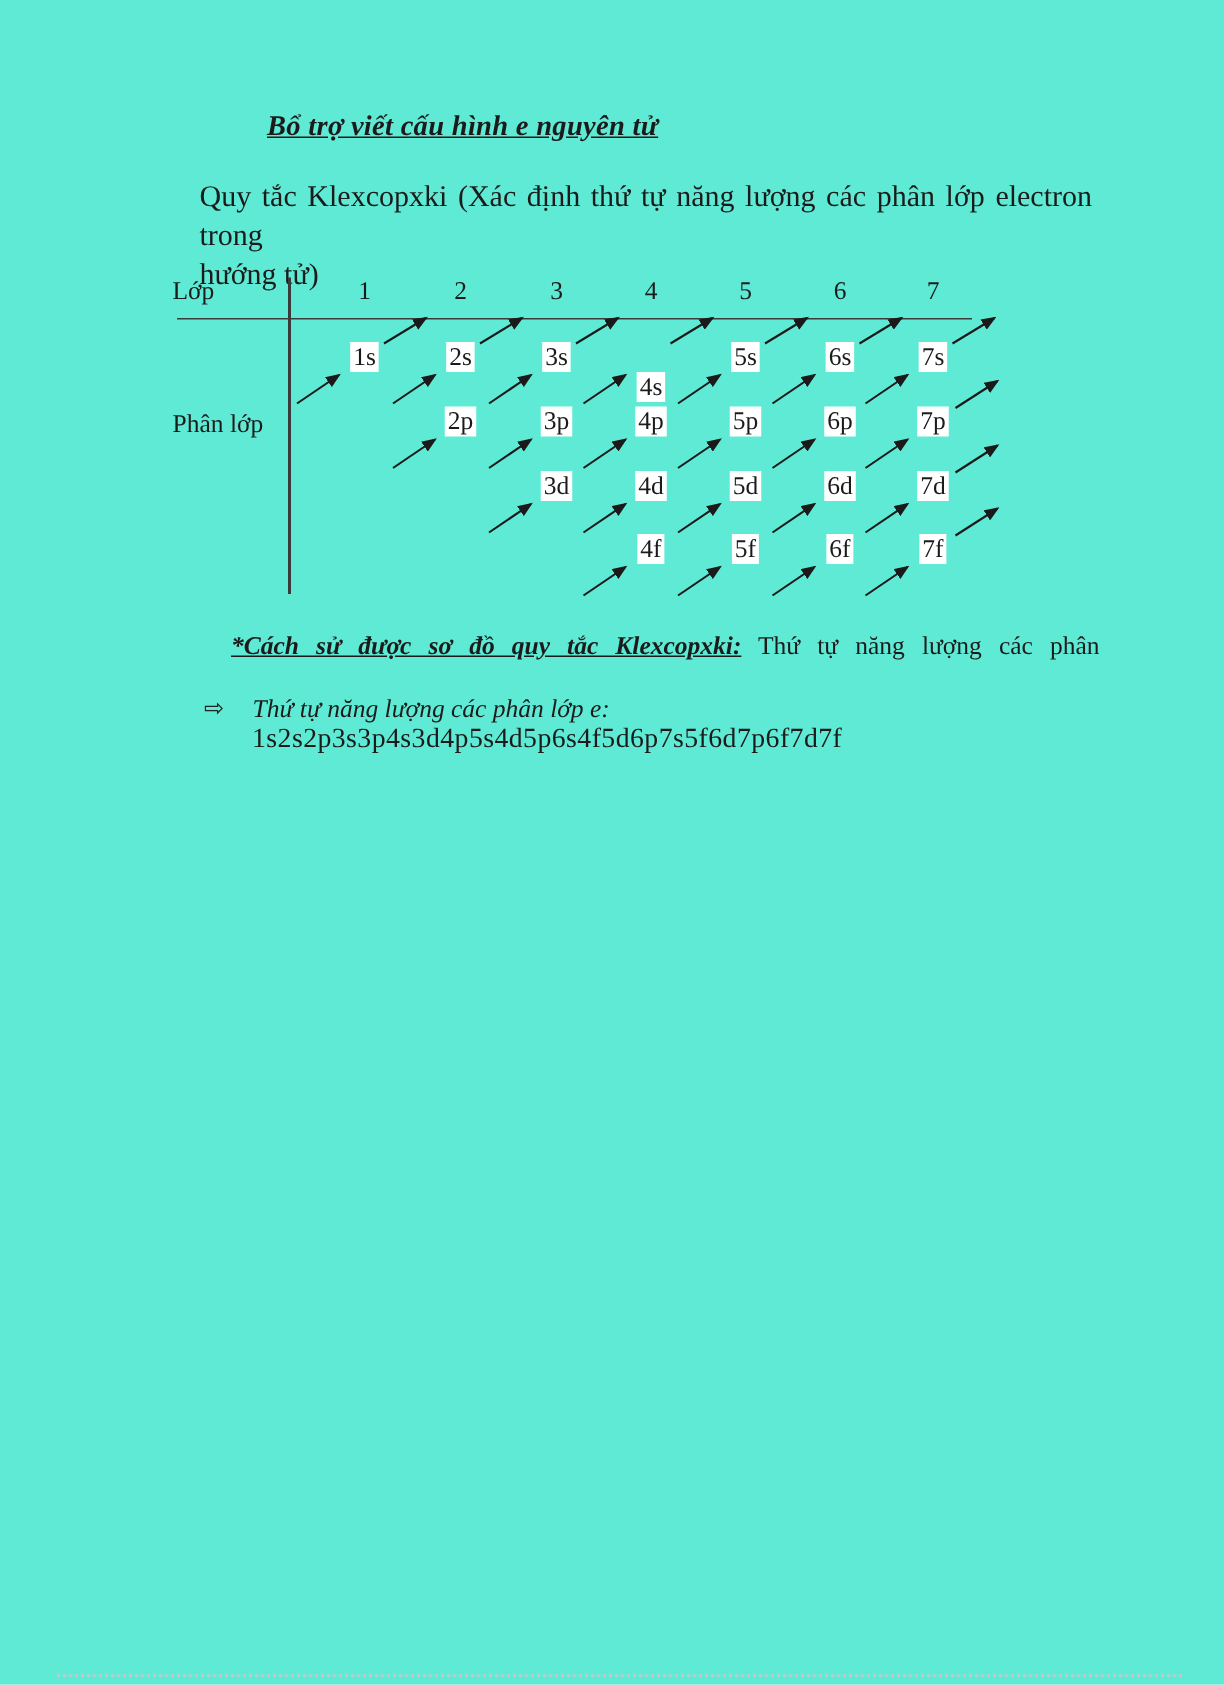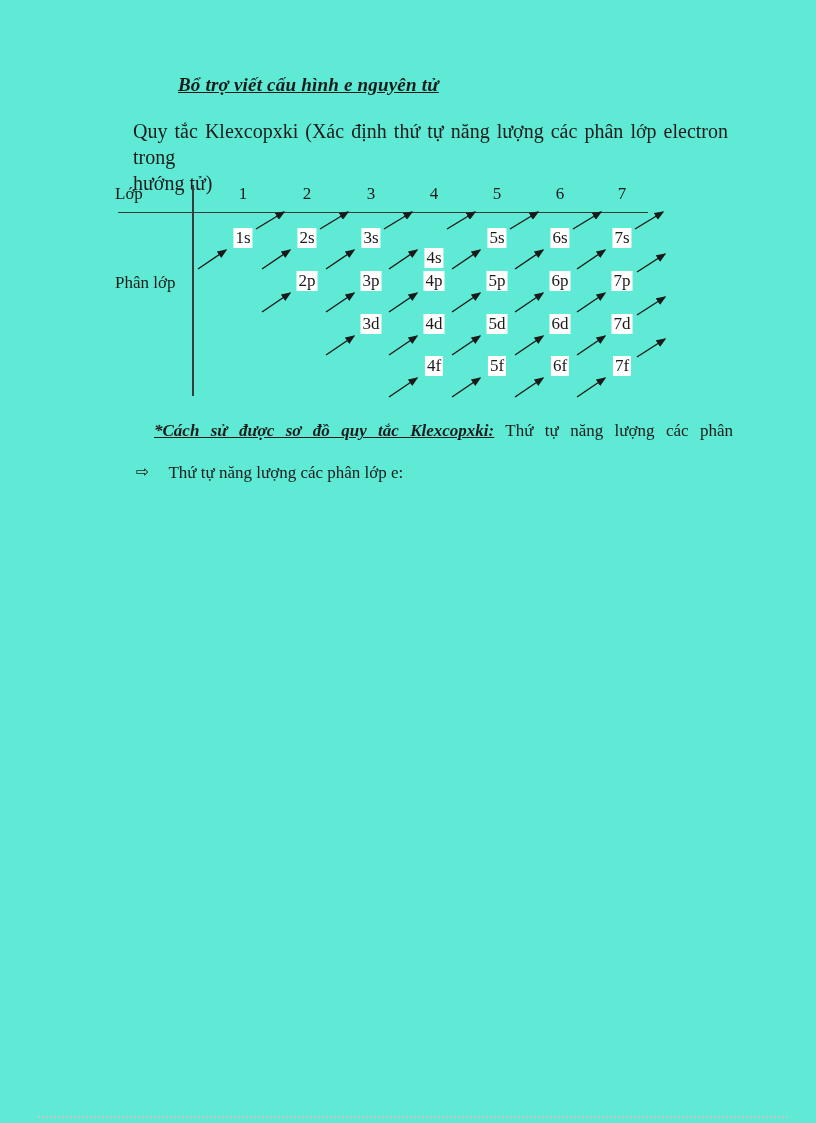--- a/index.html
+++ b/index.html
@@ -56,21 +56,21 @@
   .usage-lead{font-weight:bold;font-style:italic;text-decoration:underline;}
   .bullet-line{
     position:absolute;left:136px;top:461px;
     display:flex;align-items:flex-start;gap:19px;
     font-size:17px;line-height:23px;
   }
   .bullet-icon{
     font-family:"DejaVu Sans", sans-serif;
     font-size:16px;line-height:22px;color:#222;
   }
-  .bullet-text{text-align:center;}
+  .bullet-text{font-style:italic;text-align:center;}
   .sequence{
     position:absolute;left:168px;top:483px;
     font-size:18.5px;letter-spacing:.3px;white-space:nowrap;
   }
   .bottom-rule{
     position:absolute;left:38px;right:28px;top:1116px;height:0;
     border-top:2px dotted #ccc3c9;
   }
 </style>
 </head>
@@ -169,15 +169,16 @@
       <span class="usage-lead">*Cách sử được sơ đồ quy tắc Klexcopxki:</span>
       <span>Thứ tự năng lượng các phân</span>
     </div>
   </div>
 
   <div class="bullet-line">
     <span class="bullet-icon">⇨</span>
     <span class="bullet-text">Thứ tự năng lượng các phân lớp e:</span>
   </div>
 
+  <div class="sequence">1s2s2p3s3p4s3d4p5s4d5p6s4f5d6p7s5f6d7p6f7d7f</div>
 
   <div class="bottom-rule"></div>
 </div>
 
 </body></html>

